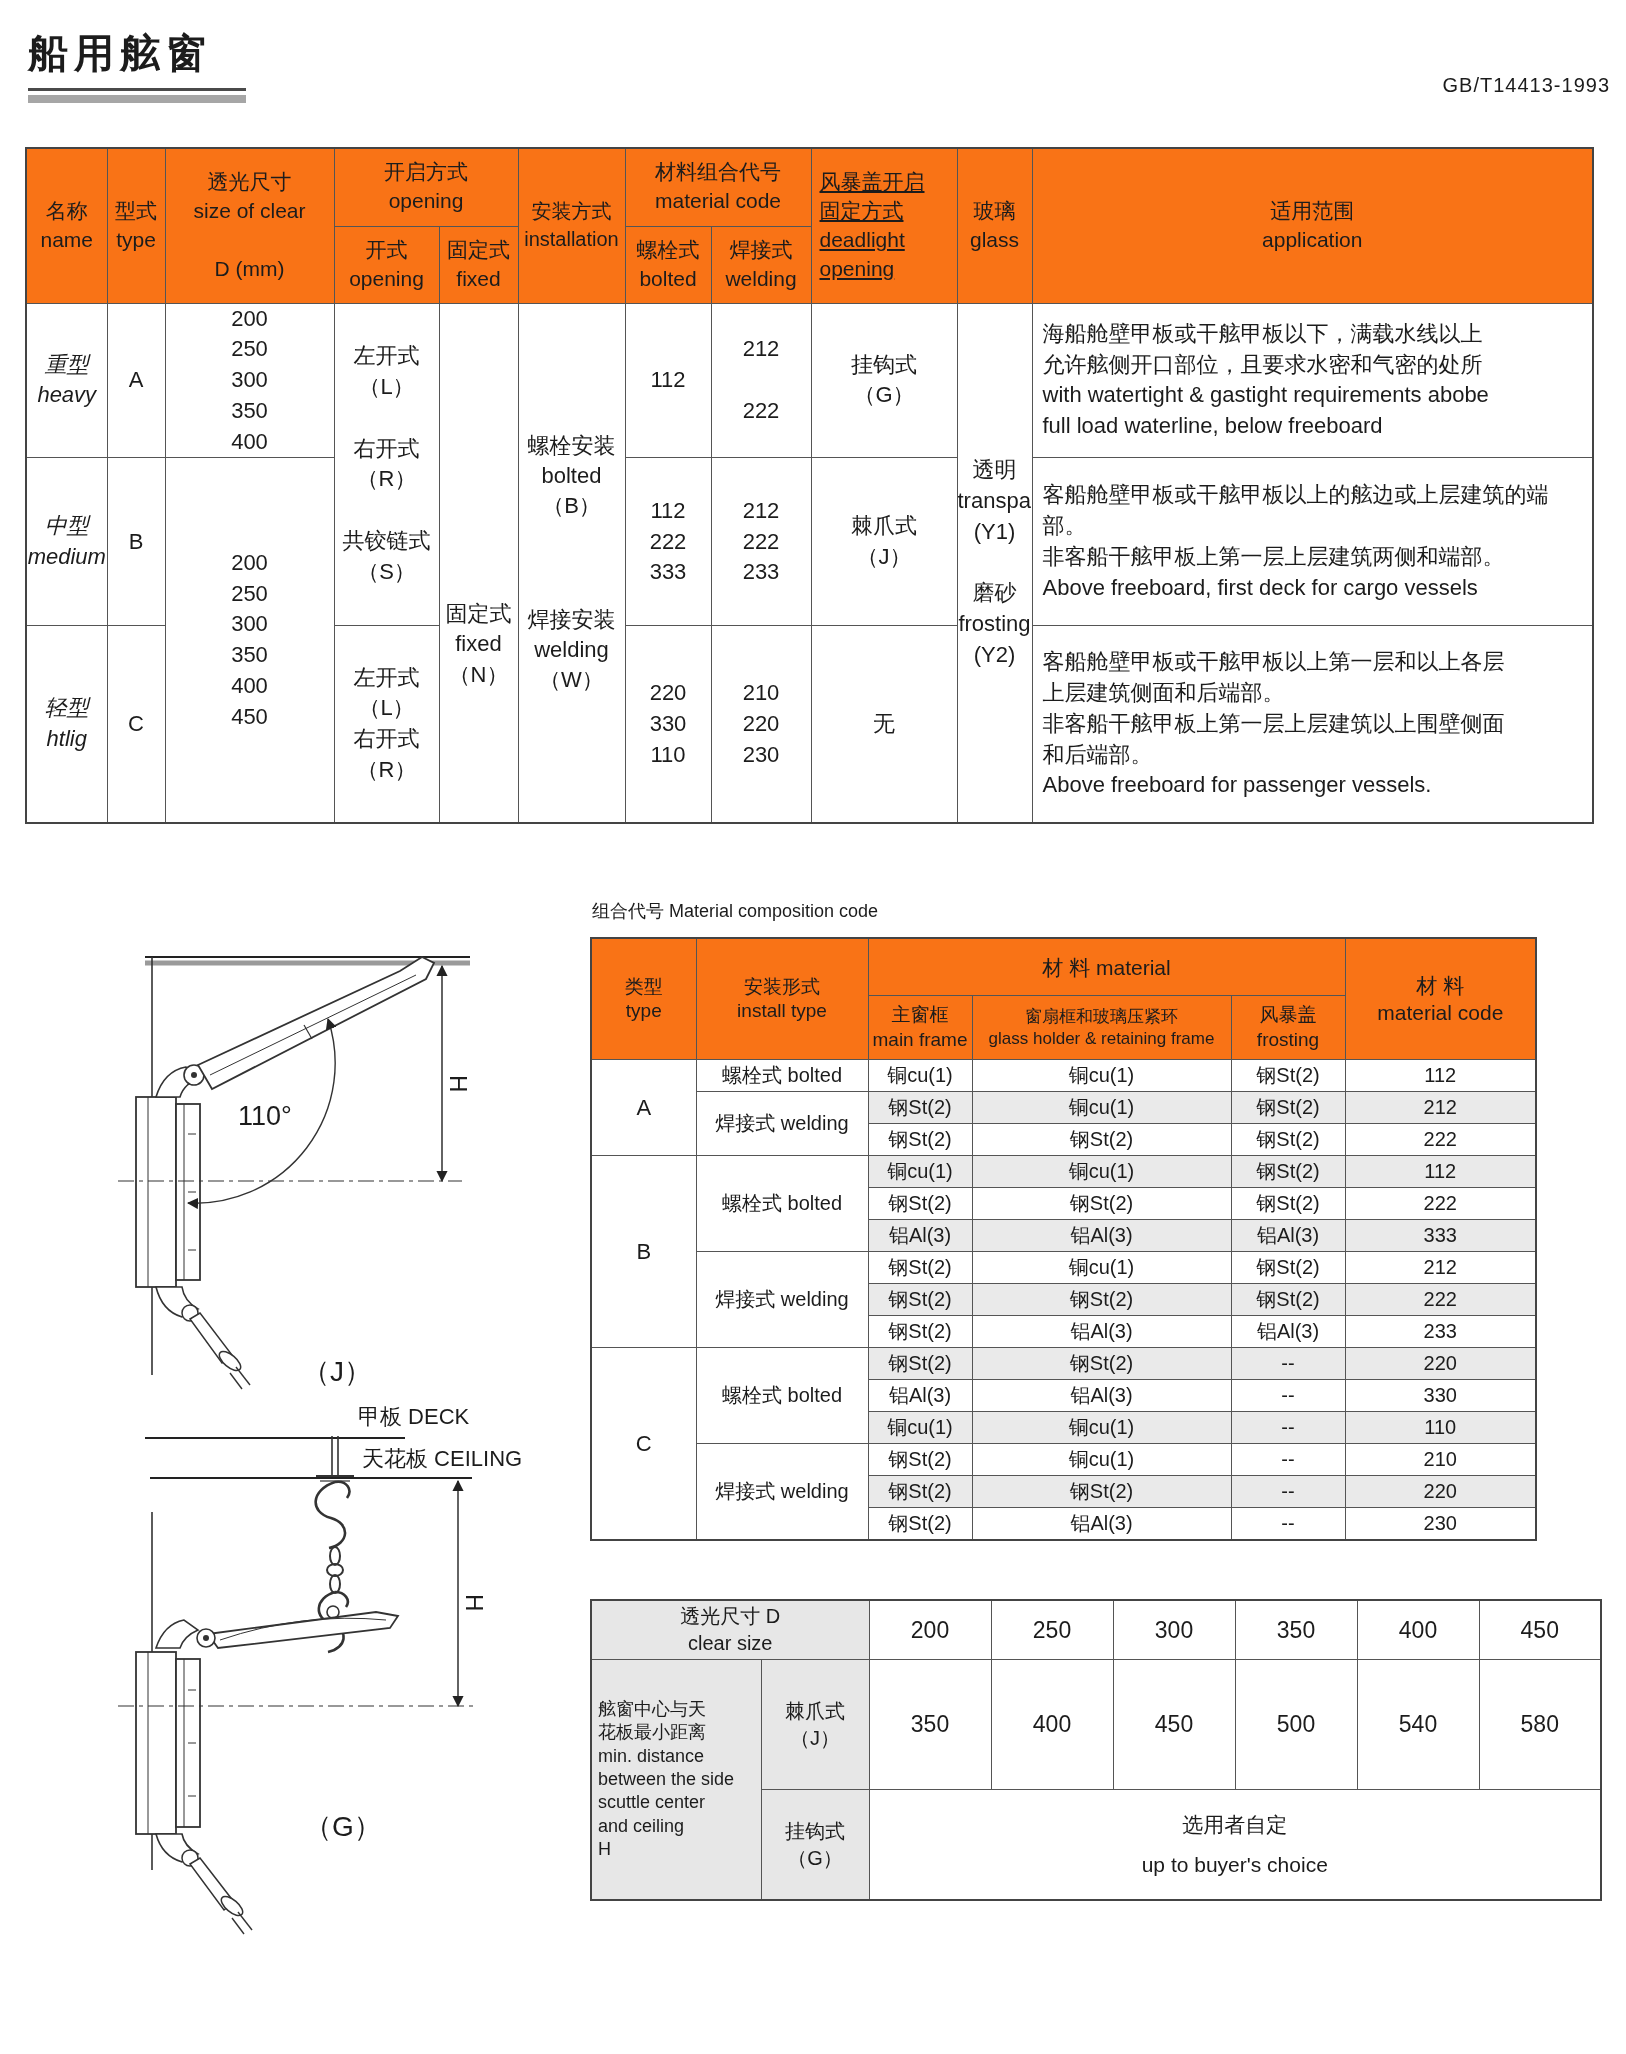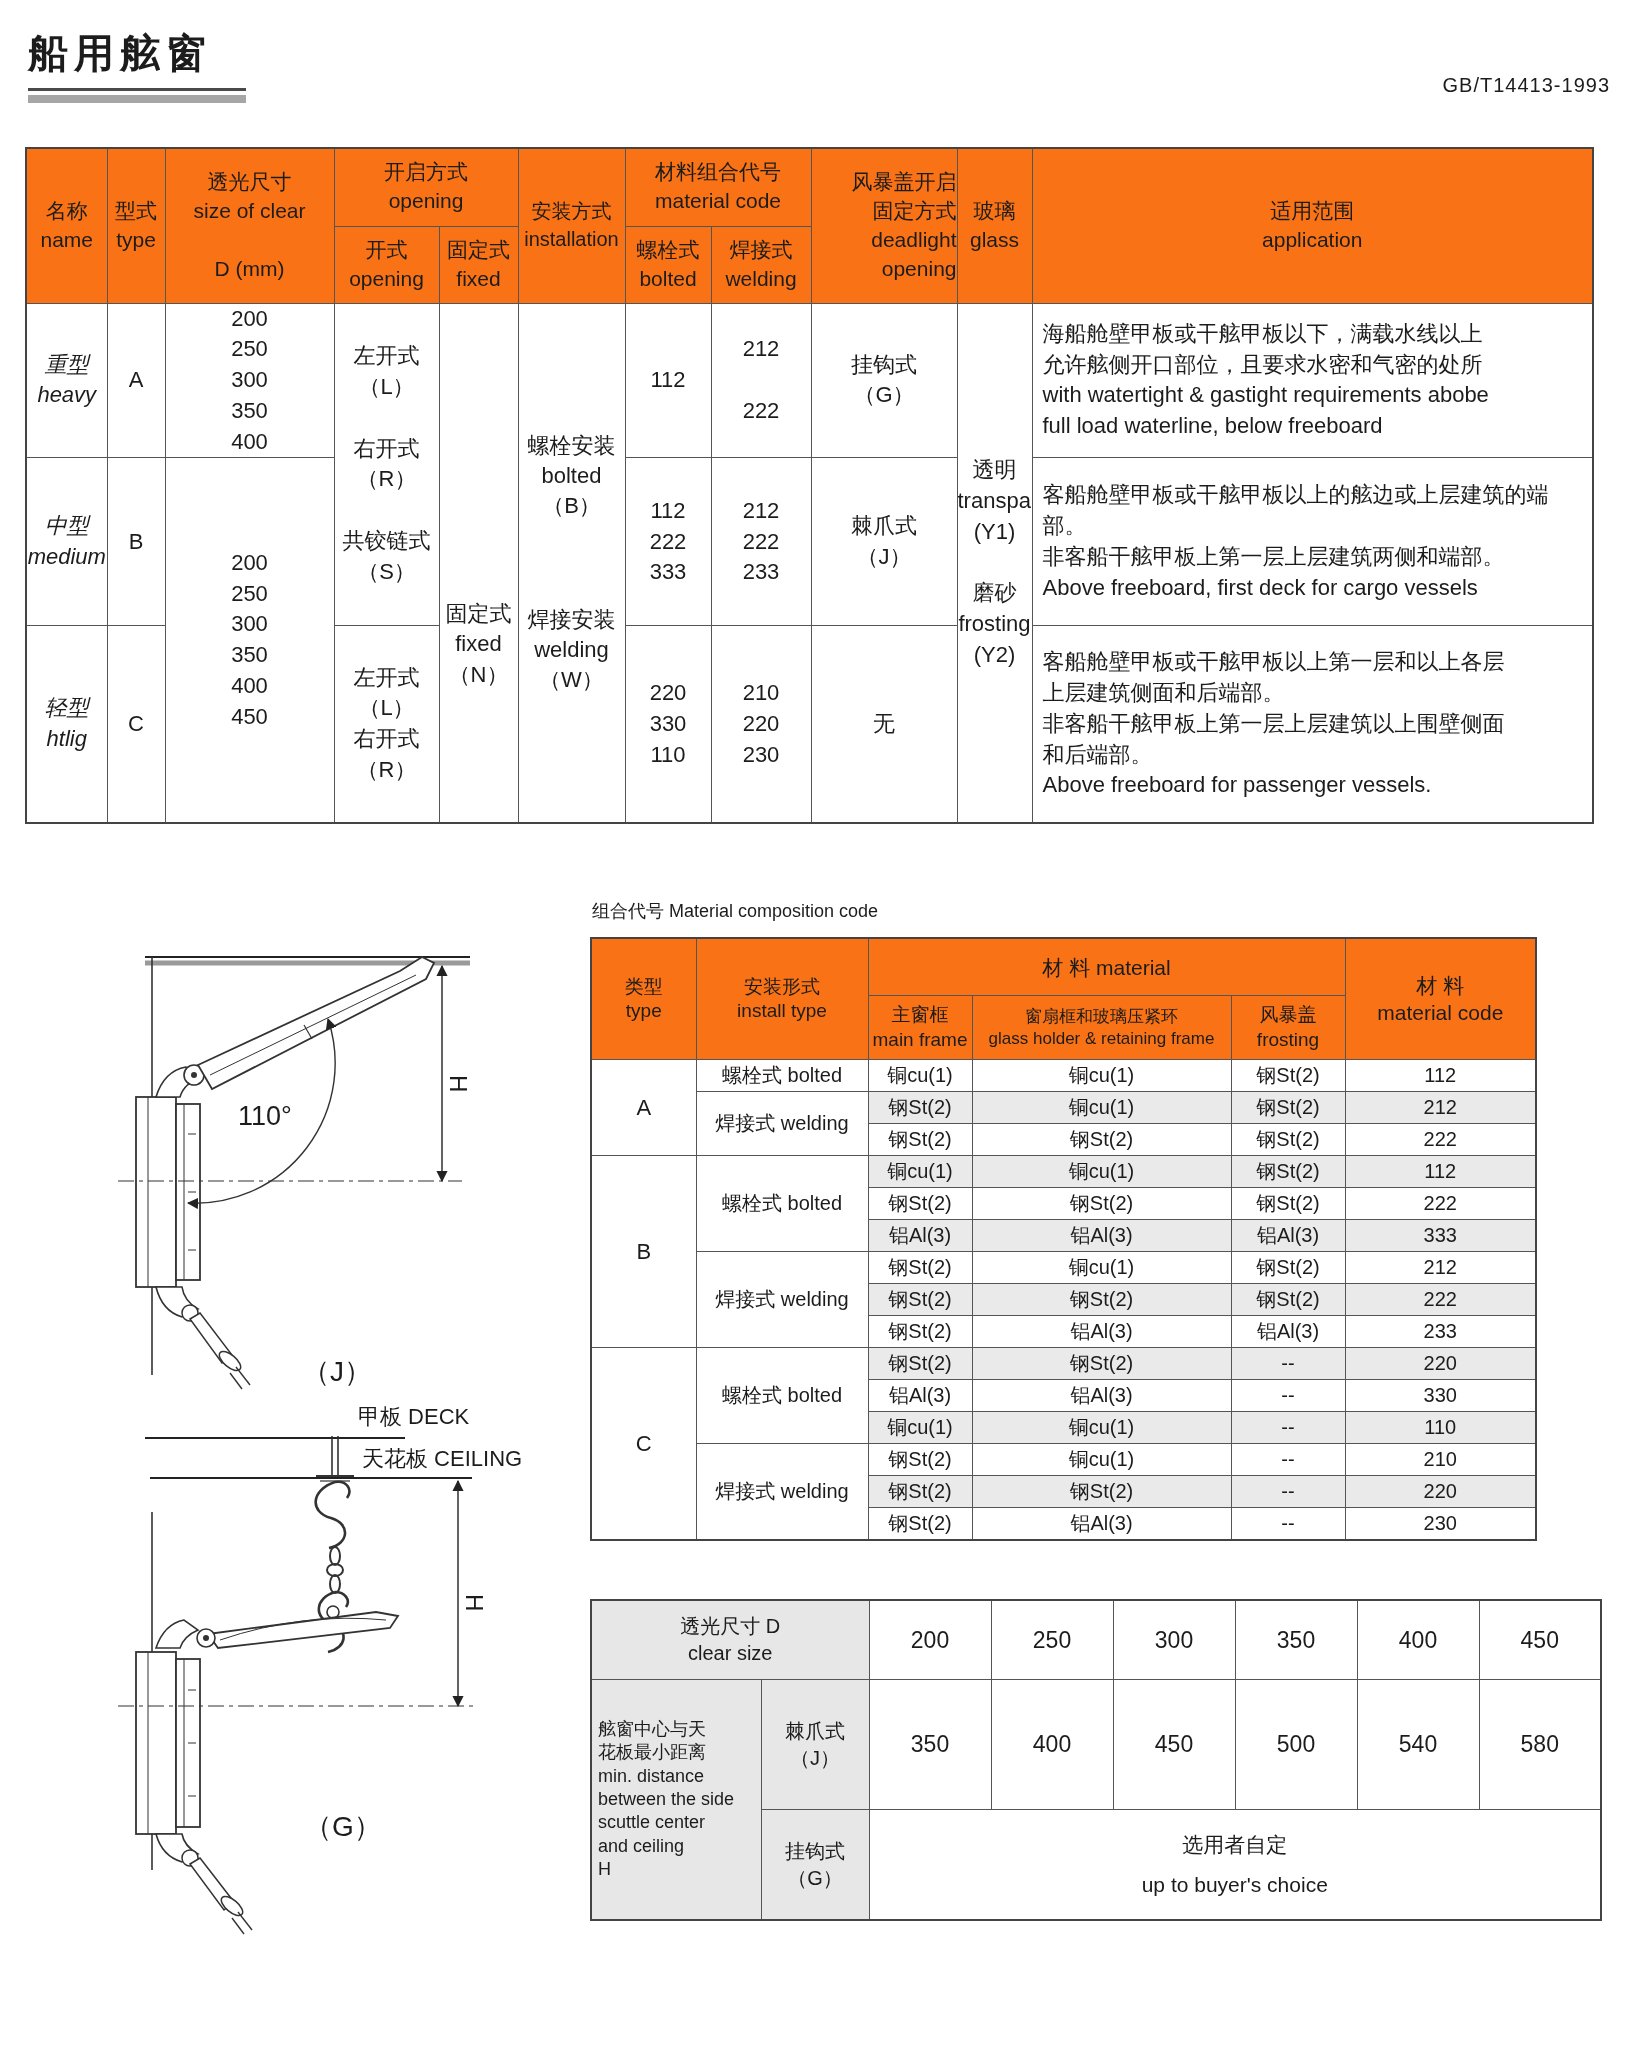--- a/index.html
+++ b/index.html
@@ -18,21 +18,21 @@
   .standard { position:absolute; right:16px; top:74px; font-size:20px; letter-spacing:1px; }
   .intro { margin:24px 0 0 28px; font-size:23px; line-height:1.58; }
   
   table { border-collapse:collapse; table-layout:fixed; }
   td, th { border:1px solid #555; white-space:pre-line; text-align:center; vertical-align:middle; font-weight:normal; overflow:hidden; }
   th { background:#f97316; }
   
   .main-table { width:1567px; margin:44px 0 0 25px; border:2px solid #444; }
   .main-table th { font-size:21px; line-height:1.38; }
   .main-table td { font-size:22px; line-height:1.4; background:#fff; }
-  .th-deadlight { text-align:right; padding-left:0; }
+  .th-deadlight { text-align:left; padding-left:8px;text-decoration:underline; }
   .name-cell { font-size:22px;font-style:italic; }
   .sizes-a  { font-size:23px; line-height:1.18; }
   .sizes-bc { font-size:23px; line-height:2.5; }
   .opening-ab { line-height:1.42; }
   .opening-c  { line-height:1.5; }
   .fixed-cell { vertical-align:top; padding-top:295px; line-height:1.35; }
   .install-cell > div { display:flex; flex-direction:column; justify-content:center; gap:85px; height:100%; line-height:1.35; }
   .codes-2  { line-height:1.4; }
   .codes-3  { line-height:2.35; }
   .codes-3c { line-height:2.7; }
@@ -458,21 +458,21 @@
         <col style="width:170px">
           <col style="width:108px">
         <col style="width:122px">
           <col style="width:122px">
           <col style="width:122px">
         <col style="width:122px">
           <col style="width:122px">
           <col style="width:122px">
       </colgroup>
       <tbody>
-        <tr style="height:80px">
+        <tr style="height:60px">
           <td colspan="2" class="lbl">透光尺寸 D
 clear size</td>
           <td>200</td>
           <td>250</td>
           <td>300</td>
           <td>350</td>
           <td>400</td>
           <td>450</td>
         </tr>
         <tr style="height:130px">

